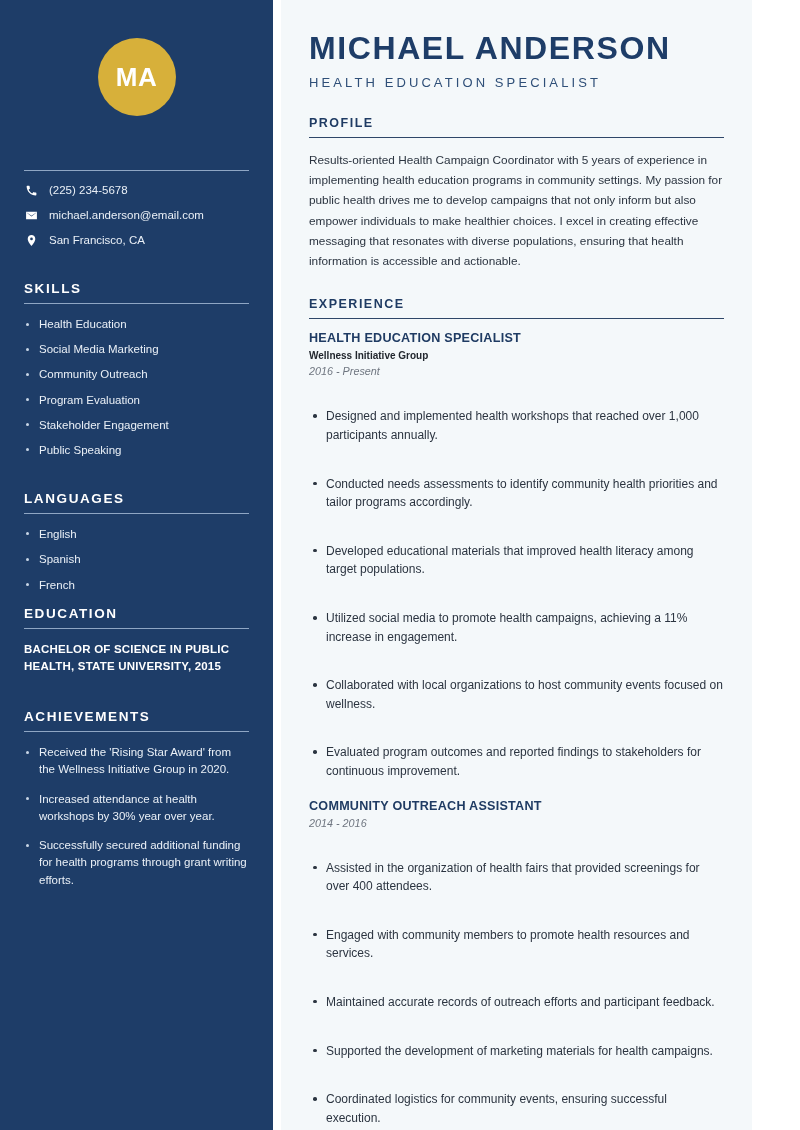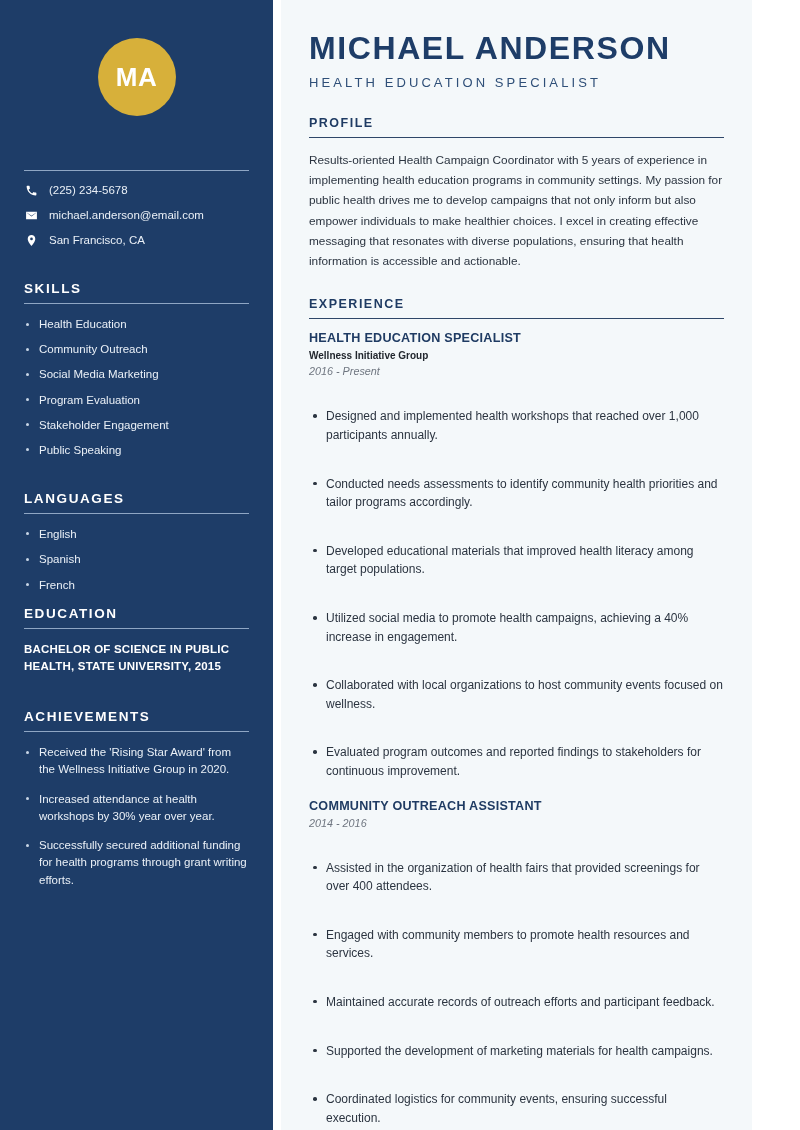--- a/index.html
+++ b/index.html
@@ -227,22 +227,22 @@
           <span>San Francisco, CA</span>
         </li>
       </ul>
     </section>
 
     <section class="side-section skills">
       <div class="side-heading">SKILLS</div>
       <div class="side-rule"></div>
       <ul class="bullet-list">
         <li>Health Education</li>
+        <li>Social Media Marketing</li>
         <li>Community Outreach</li>
-        <li>Social Media Marketing</li>
         <li>Program Evaluation</li>
         <li>Stakeholder Engagement</li>
         <li>Public Speaking</li>
       </ul>
     </section>
 
     <section class="side-section languages">
       <div class="side-heading">LANGUAGES</div>
       <div class="side-rule"></div>
       <ul class="bullet-list lang-list">
@@ -288,21 +288,21 @@
       <div class="main-rule"></div>
 
       <div class="job">
         <div class="job-role">HEALTH EDUCATION SPECIALIST</div>
         <div class="job-company">Wellness Initiative Group</div>
         <div class="job-dates">2016 - Present</div>
         <ul class="job-bullets">
           <li>Designed and implemented health workshops that reached over 1,000 participants annually.</li>
           <li>Conducted needs assessments to identify community health priorities and tailor programs accordingly.</li>
           <li>Developed educational materials that improved health literacy among target populations.</li>
-          <li>Utilized social media to promote health campaigns, achieving a 40% increase in engagement.</li>
+          <li>Utilized social media to promote health campaigns, achieving a 11% increase in engagement.</li>
           <li>Collaborated with local organizations to host community events focused on wellness.</li>
           <li>Evaluated program outcomes and reported findings to stakeholders for continuous improvement.</li>
         </ul>
       </div>
 
       <div class="job">
         <div class="job-role">COMMUNITY OUTREACH ASSISTANT</div>
         <div class="job-dates">2014 - 2016</div>
         <ul class="job-bullets">
           <li>Assisted in the organization of health fairs that provided screenings for over 400 attendees.</li>

